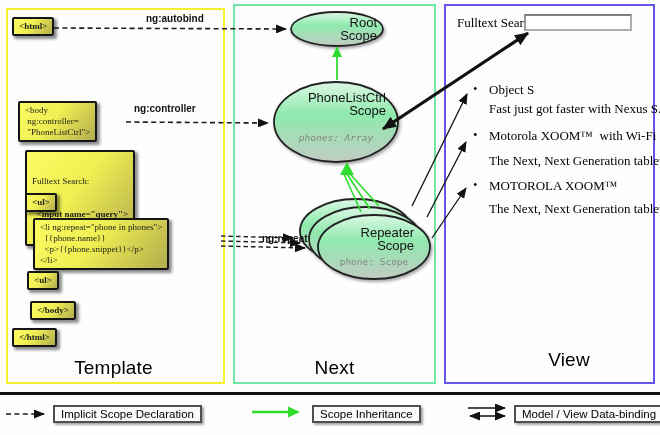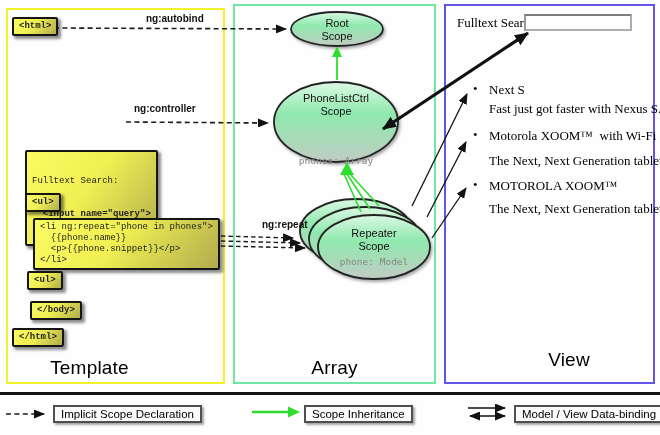--- a/index.html
+++ b/index.html
@@ -20,33 +20,33 @@
   .col-label{
     position:absolute;text-align:center;font-size:19px;font-weight:500;color:#000;
     font-family:"Liberation Sans",sans-serif;letter-spacing:.2px;
   }
   .code-box{
     position:absolute;
     background:linear-gradient(128deg,#fcfc63 0%,#efee52 45%,#b1ad4e 100%);
     border:2px solid #151515;border-radius:2px;
     box-shadow:2.5px 2.5px 3px rgba(0,0,0,.45);
     padding:2px 5px;
-    font-family:Liberation Mono, monospace;font-size:9px;line-height:11px;
+    font-family:Liberation Serif, serif;font-size:9px;line-height:11px;
     color:#1d1d1d;white-space:pre;
   }
   .code-box.bold{font-weight:bold;}
   .code-box .bold{font-weight:bold;}
   .ng-label{
     position:absolute;font-family:Liberation Sans, sans-serif;
     font-size:10px;font-weight:bold;color:#111;white-space:pre;
   }
   .svg-layer{position:absolute;left:0;top:0;}
   .ellipse-label{
-    position:absolute;text-align:center;white-space:pre;color:#111;
-    font-family:"Liberation Sans",sans-serif;font-size:11px;line-height:12.5px;
+    position:absolute;text-align:right;white-space:pre;color:#111;
+    font-family:"Liberation Sans",sans-serif;font-size:13px;line-height:12.5px;
   }
   .scope-prop{
     position:absolute;text-align:center;white-space:pre;
     font-family:"DejaVu Sans Mono",monospace;font-size:9.5px;line-height:12px;
   }
   .scope-prop.bold{font-weight:bold;color:#000;}
   .scope-prop.gray{color:#828a82;}
   .view-text{position:absolute;font-family:"Liberation Serif",serif;font-size:13px;color:#000;white-space:pre;}
   .bullet{position:absolute;font-family:"Liberation Serif",serif;font-size:13px;color:#000;}
   .search-input{
@@ -138,63 +138,66 @@
       <line x1="252" y1="412" x2="290" y2="412" style="stroke:var(--inherit_green)" stroke-width="2.4"></line>
       <polygon points="300,412 288,406.5 288,417.5" style="fill:var(--inherit_green)"></polygon>
     </g>
     <g stroke="#111" stroke-width="1.6" fill="none">
       <line x1="468" y1="408" x2="505" y2="408" marker-end="url(#ah)"></line>
       <line x1="470" y1="416" x2="505" y2="416" marker-start="url(#ahStart)" marker-end="url(#ah)"></line>
     </g>
   </svg>
 
   <div class="code-box bold" style="left:12px;top:17px;">&lt;html&gt;</div>
+  <div class="code-box" style="left:18px;top:101px;">&lt;body
+ ng:controller=
+ "PhoneListCtrl"&gt;</div>
   <div class="code-box" style="left:25px;top:150px;">
     <div>Fulltext Search:</div>
     <div class="bold">  &lt;input name="query"&gt;</div>
   </div>
   <div class="code-box bold" style="left:25px;top:193px;">&lt;ul&gt;</div>
   <div class="code-box" style="left:33px;top:218px;">&lt;li ng:repeat="phone in phones"&gt;
   {{phone.name}}
   &lt;p&gt;{{phone.snippet}}&lt;/p&gt;
 &lt;/li&gt;</div>
   <div class="code-box bold" style="left:27px;top:271px;">&lt;ul&gt;</div>
   <div class="code-box bold" style="left:30px;top:301px;">&lt;/body&gt;</div>
   <div class="code-box bold" style="left:12px;top:328px;">&lt;/html&gt;</div>
 
   <div class="ng-label" style="left:146px;top:13px;">ng:autobind</div>
   <div class="ng-label" style="left:134px;top:103px;">ng:controller</div>
-  <div class="ng-label" style="left:238px;top:219px;padding-left:24px;">ng:repeat</div>
+  <div class="ng-label" style="left:238px;top:233px;padding-left:24px;">ng:repeat</div>
 
   <div class="ellipse-label" style="left:297px;top:17px;width:80px;">Root
 Scope</div>
   <div class="ellipse-label" style="left:286px;top:92px;width:100px;">PhoneListCtrl
 Scope</div>
-  <div class="scope-prop gray" style="left:286px;top:155px;width:100px;">phones: Array</div>
+  <div class="scope-prop gray" style="left:286px;top:132px;width:100px;font-style:italic;">phones: Array</div>
   <div class="ellipse-label" style="left:334px;top:227px;width:80px;">Repeater
 Scope</div>
-  <div class="scope-prop gray" style="left:324px;top:256px;width:100px;">phone: Model</div>
+  <div class="scope-prop gray" style="left:324px;top:256px;width:100px;">phone: Scope</div>
 
   <div class="view-text" style="left:457px;top:15px;">Fulltext Search:</div>
   <input class="search-input" type="text" value="" style="">
 
   <span class="bullet" style="left:473px;top:81px;">•</span>
-  <div class="view-text" style="left:489px;top:82px;">Next S</div>
+  <div class="view-text" style="left:489px;top:82px;">Object S</div>
   <div class="view-text" style="left:489px;top:101px;">Fast just got faster with Nexus S.</div>
 
   <span class="bullet" style="left:473px;top:127px;">•</span>
   <div class="view-text" style="left:489px;top:128px;">Motorola XOOM™  with Wi-Fi</div>
   <div class="view-text" style="left:489px;top:153px;">The Next, Next Generation tablet.</div>
 
   <span class="bullet" style="left:473px;top:177px;">•</span>
   <div class="view-text" style="left:489px;top:178px;">MOTOROLA XOOM™</div>
   <div class="view-text" style="left:489px;top:201px;">The Next, Next Generation tablet.</div>
 
-  <div class="col-label" style="left:0;top:357px;width:179px;">Template</div>
-  <div class="col-label" style="left:233px;top:357px;width:203px;">Array</div>
+  <div class="col-label" style="left:24px;top:357px;width:179px;">Template</div>
+  <div class="col-label" style="left:233px;top:357px;width:203px;">Next</div>
   <div class="col-label" style="left:444px;top:349px;width:250px;">View</div>
 
   <div class="legend-sep"></div>
   <div class="legend-box" style="left:53px;">Implicit Scope Declaration</div>
-  <div class="legend-box" style="left:304px;">Scope Inheritance</div>
+  <div class="legend-box" style="left:312px;">Scope Inheritance</div>
   <div class="legend-box" style="left:514px;">Model / View Data-binding</div>
 
 </div>
 
 </body></html>

